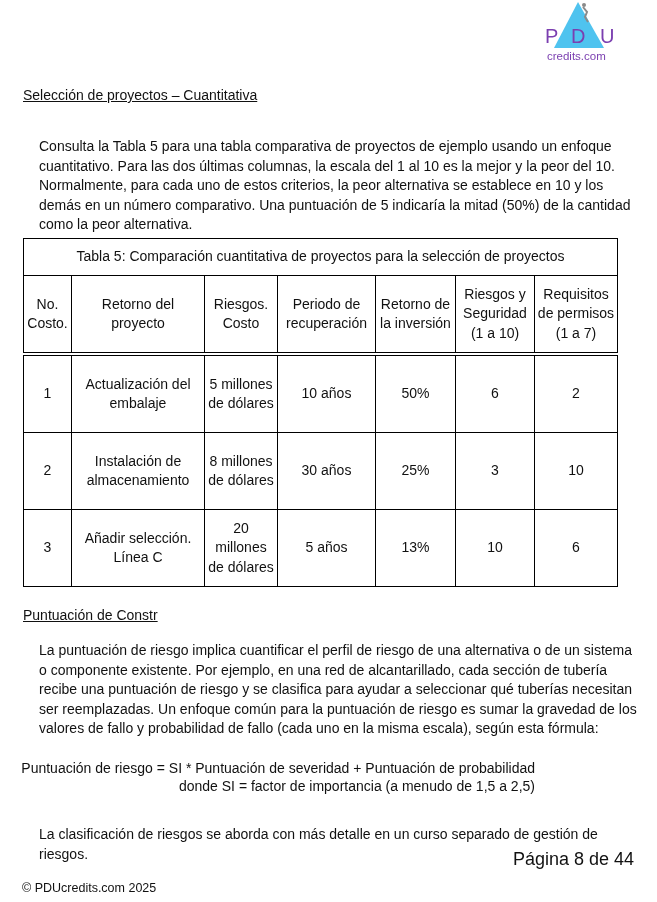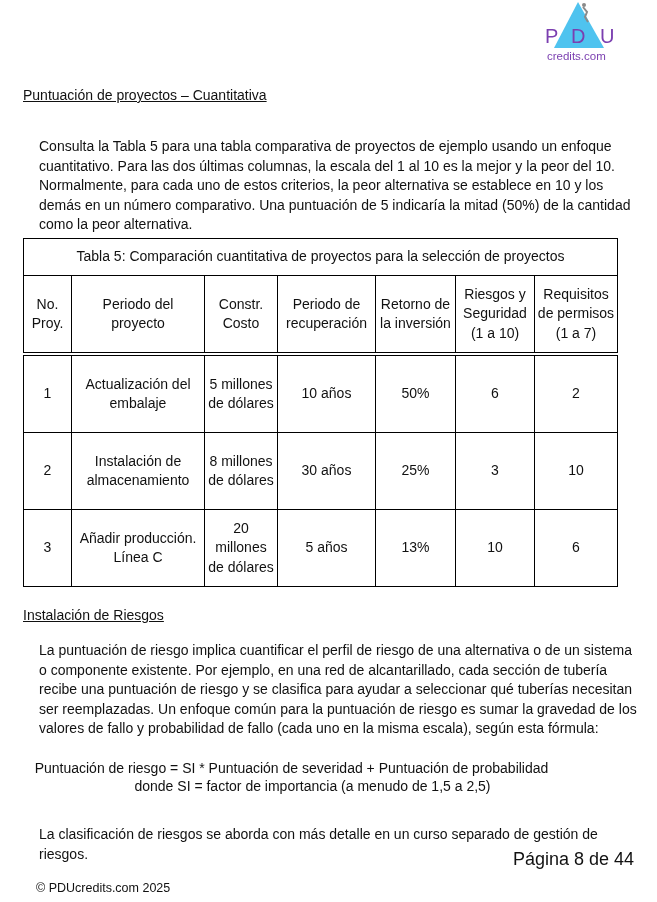--- a/index.html
+++ b/index.html
@@ -10,62 +10,62 @@
   .section-title { position: absolute; left: 23px; text-decoration: underline; font-size: 14px; line-height: 18px; }
   .para { position: absolute; left: 23px; width: 600px; font-size: 14px; line-height: 19.5px; margin: 16px; }
   table.cmp { position: absolute; left: 23px; top: 238px; width: 594px; border-collapse: collapse;
               font-size: 14px; line-height: 19.5px; table-layout: fixed; }
   table.cmp td, table.cmp th { border: 1.5px solid #000; text-align: center; vertical-align: middle;
               font-weight: normal; padding: 0 2px; }
   table.cmp .caption-cell { height: 36px; }
   table.cmp tr.head th { height: 76px; border-bottom: 4px double #000; }
   table.cmp tr.r td { height: 76px; }
   .b { font-weight: bold; }
-  .formula { position: absolute; left: 0; width: 583px; text-align: center; font-size: 14px; line-height: 19.5px; }
-  .footer-left { position: absolute; left: 36px; top: 881px; font-size: 12.5px; }
+  .formula { position: absolute; left: 0; width: 535px; text-align: right; font-size: 14px; line-height: 19.5px; }
+  .footer-left { position: absolute; left: 22px; top: 881px; font-size: 12.5px; }
   .footer-right { position: absolute; left: 513px; top: 849px; font-size: 18px; }
 </style>
 </head>
 <body>
 
 <div class="logo">
   <svg width="80" height="64" viewBox="0 0 80 64">
     <polygon points="38,2 14,48 64,48" fill="#4fc3ef"></polygon>
     <g>
       <circle cx="44" cy="5" r="2" fill="#8a8a8a"></circle>
       <path d="M43 7 L47 12 L45 17 L48 22" stroke="#8a8a8a" stroke-width="2" fill="none"></path>
     </g>
     <text x="5" y="43" font-family="Liberation Sans, sans-serif" font-size="20" fill="#7b3fb0">P</text>
     <text x="31" y="43" font-family="Liberation Sans, sans-serif" font-size="20" fill="#7b3fb0">D</text>
     <text x="60" y="43" font-family="Liberation Sans, sans-serif" font-size="20" fill="#7b3fb0">U</text>
     <text x="7" y="60" font-family="Liberation Sans, sans-serif" font-size="11.5" fill="#7b3fb0">credits.com</text>
   </svg>
 </div>
 
-<div class="section-title" style="top:86px;">Puntuación de proyectos – Cuantitativa</div>
+<div class="section-title" style="top:86px;">Selección de proyectos – Cuantitativa</div>
 <p class="para" style="top:121px;">Consulta la Tabla 5 para una tabla comparativa de proyectos de ejemplo usando un enfoque cuantitativo. Para las dos últimas columnas, la escala del 1 al 10 es la mejor y la peor del 10. Normalmente, para cada uno de estos criterios, la peor alternativa se establece en 10 y los demás en un número comparativo. Una puntuación de 5 indicaría la mitad (50%) de la cantidad como la peor alternativa.</p>
 
 <table class="cmp">
   <colgroup>
     <col style="width:48px">
       <col style="width:133px">
       <col style="width:73px">
       <col style="width:98px">
     <col style="width:80px">
       <col style="width:79px">
       <col style="width:83px">
   </colgroup>
   <tbody>
       <tr>
     <td colspan="7" class="caption-cell">Tabla 5: Comparación cuantitativa de proyectos para la selección de proyectos</td>
   </tr>
   <tr class="head">
-    <th>No. Proy.</th>
-    <th>Periodo del proyecto</th>
-    <th>Constr. Costo</th>
+    <th>No. Costo.</th>
+    <th>Retorno del proyecto</th>
+    <th>Riesgos. Costo</th>
     <th>Periodo de recuperación</th>
     <th>Retorno de la inversión</th>
     <th>Riesgos y Seguridad (1 a 10)</th>
     <th>Requisitos de permisos (1 a 7)</th>
   </tr>
   <tr class="r">
     <td>1</td>
     <td>Actualización del embalaje</td>
     <td class="b">5 millones de dólares</td>
     <td>10 años</td>
@@ -77,32 +77,32 @@
     <td>2</td>
     <td>Instalación de almacenamiento</td>
     <td>8 millones de dólares</td>
     <td>30 años</td>
     <td>25%</td>
     <td class="b">3</td>
     <td>10</td>
   </tr>
   <tr class="r">
     <td>3</td>
-    <td>Añadir producción. Línea C</td>
+    <td>Añadir selección. Línea C</td>
     <td>20 millones de dólares</td>
     <td class="b">5 años</td>
     <td class="b">13%</td>
     <td>10</td>
     <td>6</td>
   </tr>
 </tbody>
   </table>
 
-<div class="section-title" style="top:606px;">Instalación de Riesgos</div>
+<div class="section-title" style="top:606px;">Puntuación de Constr</div>
 <p class="para" style="top:625px;">La puntuación de riesgo implica cuantificar el perfil de riesgo de una alternativa o de un sistema o componente existente. Por ejemplo, en una red de alcantarillado, cada sección de tubería recibe una puntuación de riesgo y se clasifica para ayudar a seleccionar qué tuberías necesitan ser reemplazadas. Un enfoque común para la puntuación de riesgo es sumar la gravedad de los valores de fallo y probabilidad de fallo (cada uno en la misma escala), según esta fórmula:</p>
 
 <div class="formula" style="top:759px;">Puntuación de riesgo = SI * Puntuación de severidad + Puntuación de probabilidad</div>
-<div class="formula" style="top:777px;padding-left:21px;">donde SI = factor de importancia (a menudo de 1,5 a 2,5)</div>
+<div class="formula" style="top:777px;">donde SI = factor de importancia (a menudo de 1,5 a 2,5)</div>
 
 <p class="para" style="top:809px;">La clasificación de riesgos se aborda con más detalle en un curso separado de gestión de riesgos.</p>
 
 <div class="footer-left">© PDUcredits.com 2025</div>
 <div class="footer-right">Página 8 de 44</div>
 
 </body></html>

